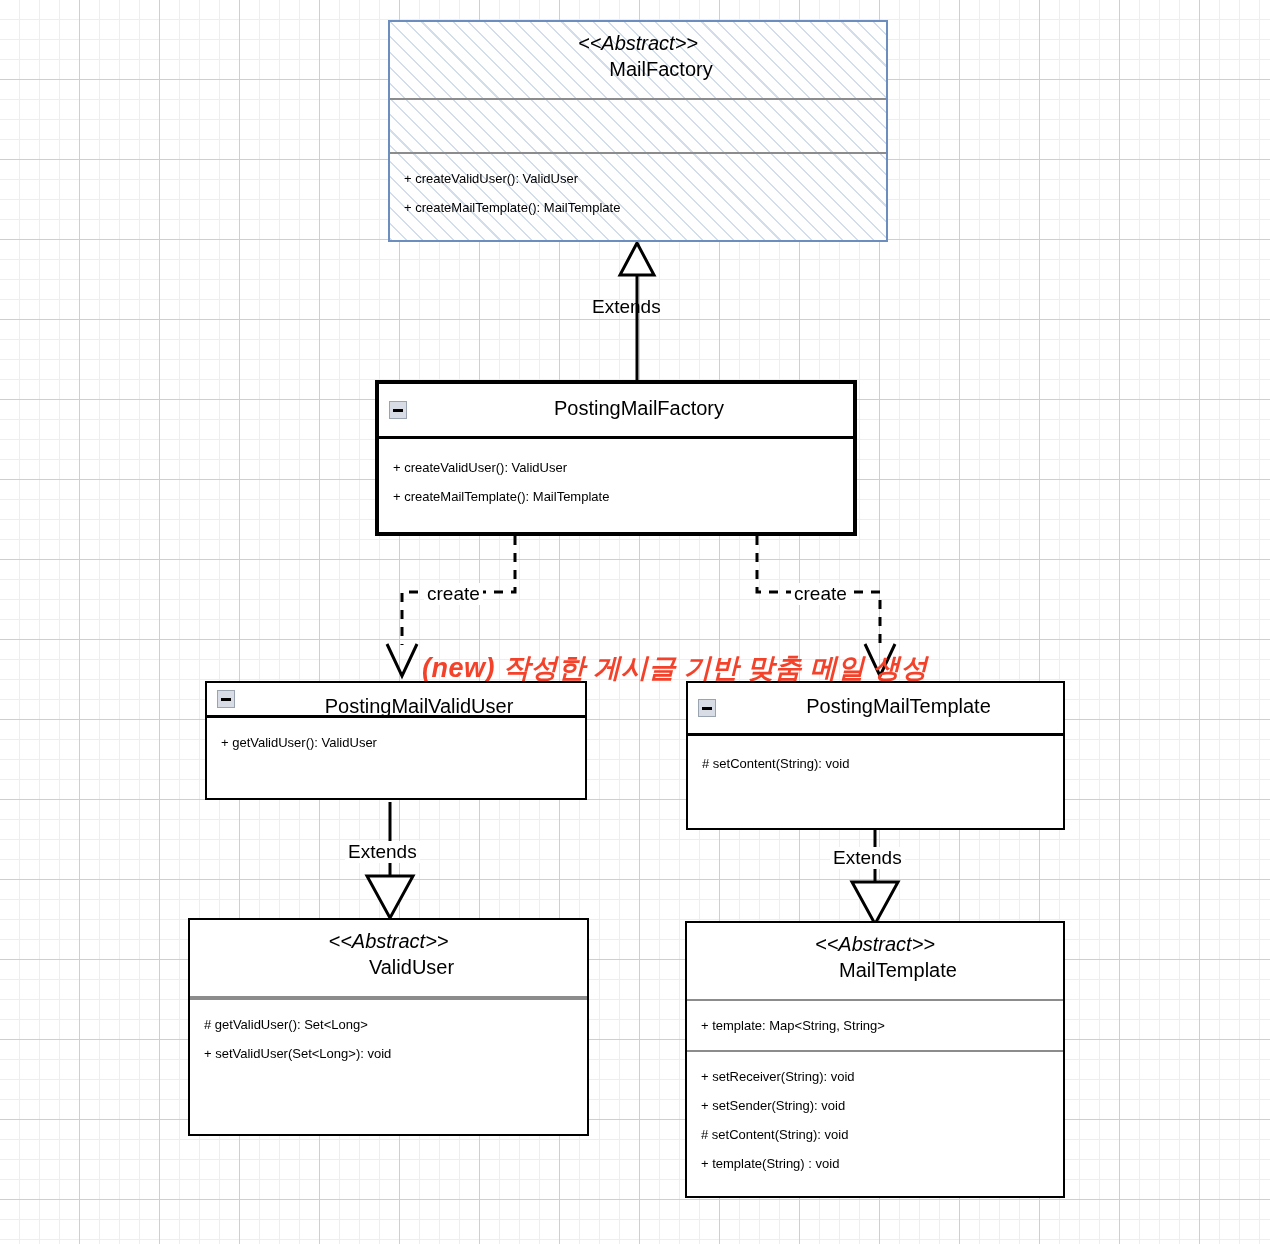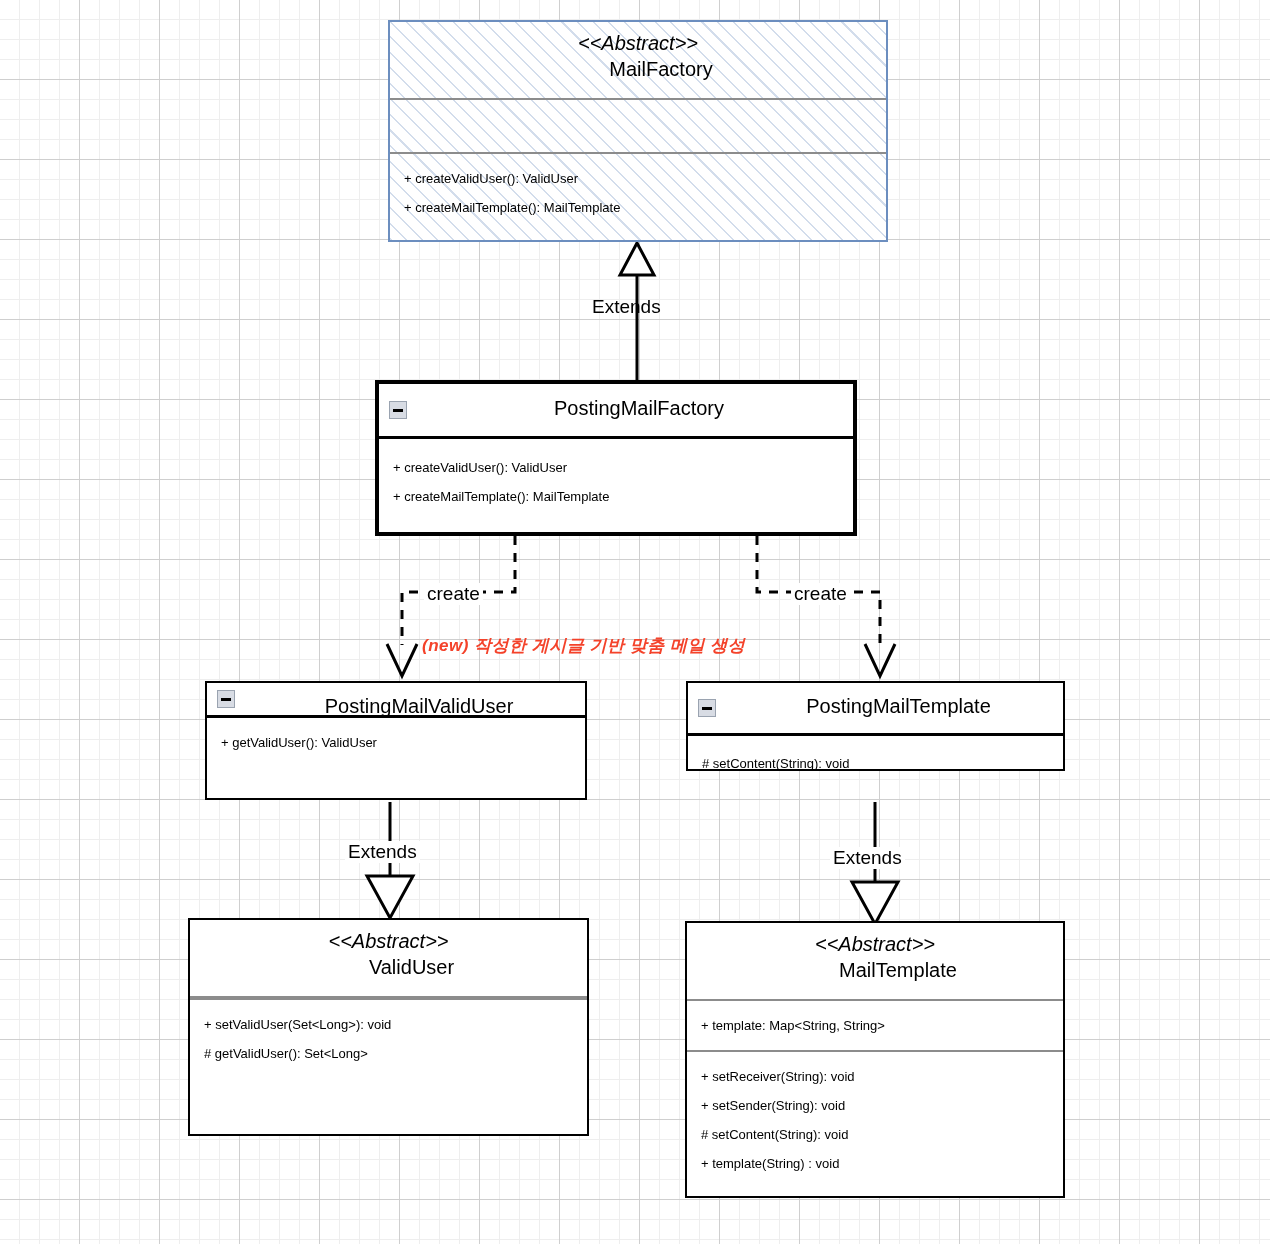--- a/index.html
+++ b/index.html
@@ -108,25 +108,26 @@
     position: absolute;
     font-size: 19px;
     line-height: 22px;
     color: #000000;
     background: transparent;
     white-space: nowrap;
   }
   .note-red {
     position: absolute;
     color: #f4422a;
-    font-size: 17px;
+    font-size: 27px;
     font-weight: bold;
     font-style: italic;
     white-space: nowrap;
     letter-spacing: 0.5px;
+    margin-top: 16px;
   }
 </style>
 </head>
 <body>
 
 <div id="canvas">
 
   <svg class="conn-svg" viewBox="0 0 1270 1244" xmlns="http://www.w3.org/2000/svg">
 
     <g>
@@ -201,43 +202,43 @@
         <span class="bar"></span>
       </span>
       <span class="classname">PostingMailValidUser</span>
     </div>
     <div class="divider-black"></div>
     <div class="uml-section" style="">
       <div class="member">+ getValidUser(): ValidUser</div>
     </div>
   </div>
 
-  <div class="uml-box thin" style="left:686px; top:681px; width:379px; height:90px;">
+  <div class="uml-box thin" style="left:686px; top:681px; width:379px; height:149px;">
     <div class="uml-header" style="height:50px; line-height:50px;">
       <span class="collapse-icon">
         <span class="bar"></span>
       </span>
       <span class="classname">PostingMailTemplate</span>
     </div>
     <div class="divider-black"></div>
     <div class="uml-section" style="padding-top:13px;">
       <div class="member"># setContent(String): void</div>
     </div>
   </div>
 
   <div class="uml-box thin" style="left:188px; top:918px; width:401px; height:218px;">
     <div class="uml-header" style="height:76px; padding-top:8px;">
       <div class="stereotype">&lt;&lt;Abstract&gt;&gt;</div>
       <div class="classname">ValidUser</div>
     </div>
     <div class="divider-gray"></div>
     <div class="divider-gray"></div>
     <div class="uml-section">
+      <div class="member"># getValidUser(): Set&lt;Long&gt;</div>
       <div class="member">+ setValidUser(Set&lt;Long&gt;): void</div>
-      <div class="member"># getValidUser(): Set&lt;Long&gt;</div>
     </div>
   </div>
 
   <div class="uml-box thin" style="left:685px; top:921px; width:380px; height:277px;">
     <div class="uml-header" style="height:76px; padding-top:8px;">
       <div class="stereotype">&lt;&lt;Abstract&gt;&gt;</div>
       <div class="classname">MailTemplate</div>
     </div>
     <div class="divider-gray"></div>
     <div class="uml-section">

